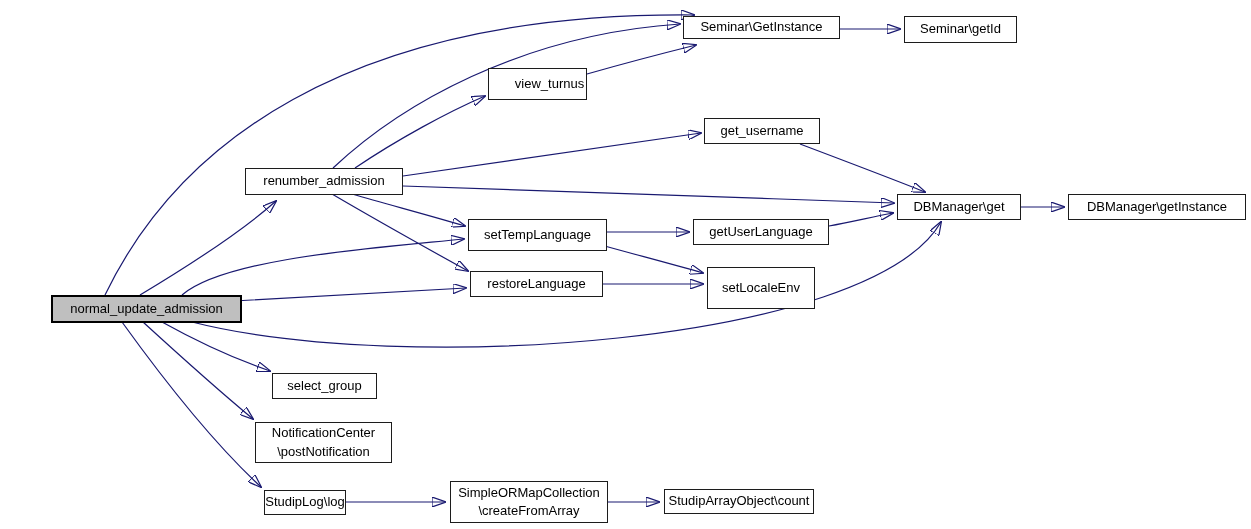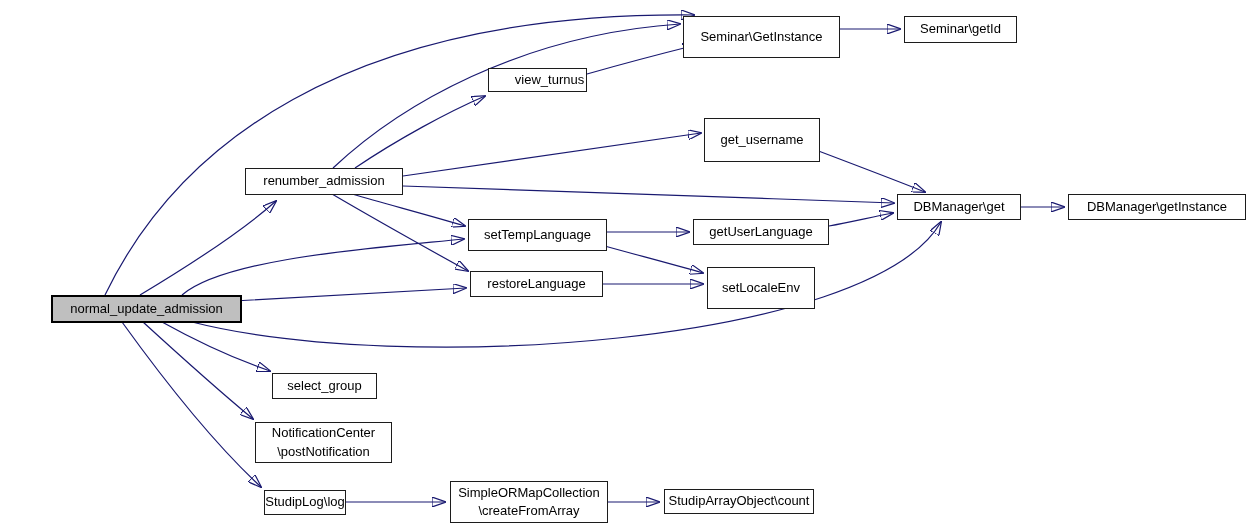--- a/index.html
+++ b/index.html
@@ -82,24 +82,24 @@
     <path d="M601,245 C637,255 668,263 703,273" marker-end="url(#arrow)"></path>
     <path d="M603,284 L703,284" marker-end="url(#arrow)"></path>
     <path d="M829,226 C851,222 872,217 893,213" marker-end="url(#arrow)"></path>
     <path d="M1021,207 L1064,207" marker-end="url(#arrow)"></path>
     <path d="M346,502 L445,502" marker-end="url(#arrow)"></path>
     <path d="M608,502 L659,502" marker-end="url(#arrow)"></path>
   </svg>
 
   <div class="node current" style="left:7px;   top:295px; width:191px; height:28px;margin-left:44px;">normal_update_admission</div>
   <div class="node" style="left:245px; top:168px; width:158px; height:27px;">renumber_admission</div>
-  <div class="node" style="left:488px; top:68px;  width:99px;  height:24px;padding-left:24px;">view_turnus</div>
-  <div class="node" style="left:683px; top:16px;  width:157px; height:42px;">Seminar\GetInstance</div>
+  <div class="node" style="left:488px; top:68px;  width:99px;  height:32px;padding-left:24px;">view_turnus</div>
+  <div class="node" style="left:683px; top:16px;  width:157px; height:23px;">Seminar\GetInstance</div>
   <div class="node" style="left:904px; top:16px;  width:113px; height:27px;">Seminar\getId</div>
-  <div class="node" style="left:704px; top:118px; width:116px; height:44px;">get_username</div>
+  <div class="node" style="left:704px; top:118px; width:116px; height:26px;">get_username</div>
   <div class="node" style="left:468px; top:219px; width:139px; height:32px;">setTempLanguage</div>
   <div class="node" style="left:693px; top:219px; width:136px; height:26px;">getUserLanguage</div>
   <div class="node" style="left:470px; top:271px; width:133px; height:26px;">restoreLanguage</div>
   <div class="node" style="left:707px; top:267px; width:108px; height:42px;">setLocaleEnv</div>
   <div class="node" style="left:897px; top:194px; width:124px; height:26px;">DBManager\get</div>
   <div class="node" style="left:1068px;top:194px; width:178px; height:26px;">DBManager\getInstance</div>
   <div class="node" style="left:272px; top:373px; width:105px; height:26px;">select_group</div>
   <div class="node" style="left:255px; top:422px; width:137px; height:41px;">NotificationCenter
 \postNotification</div>
   <div class="node" style="left:264px; top:490px; width:82px;  height:25px;">StudipLog\log</div>

